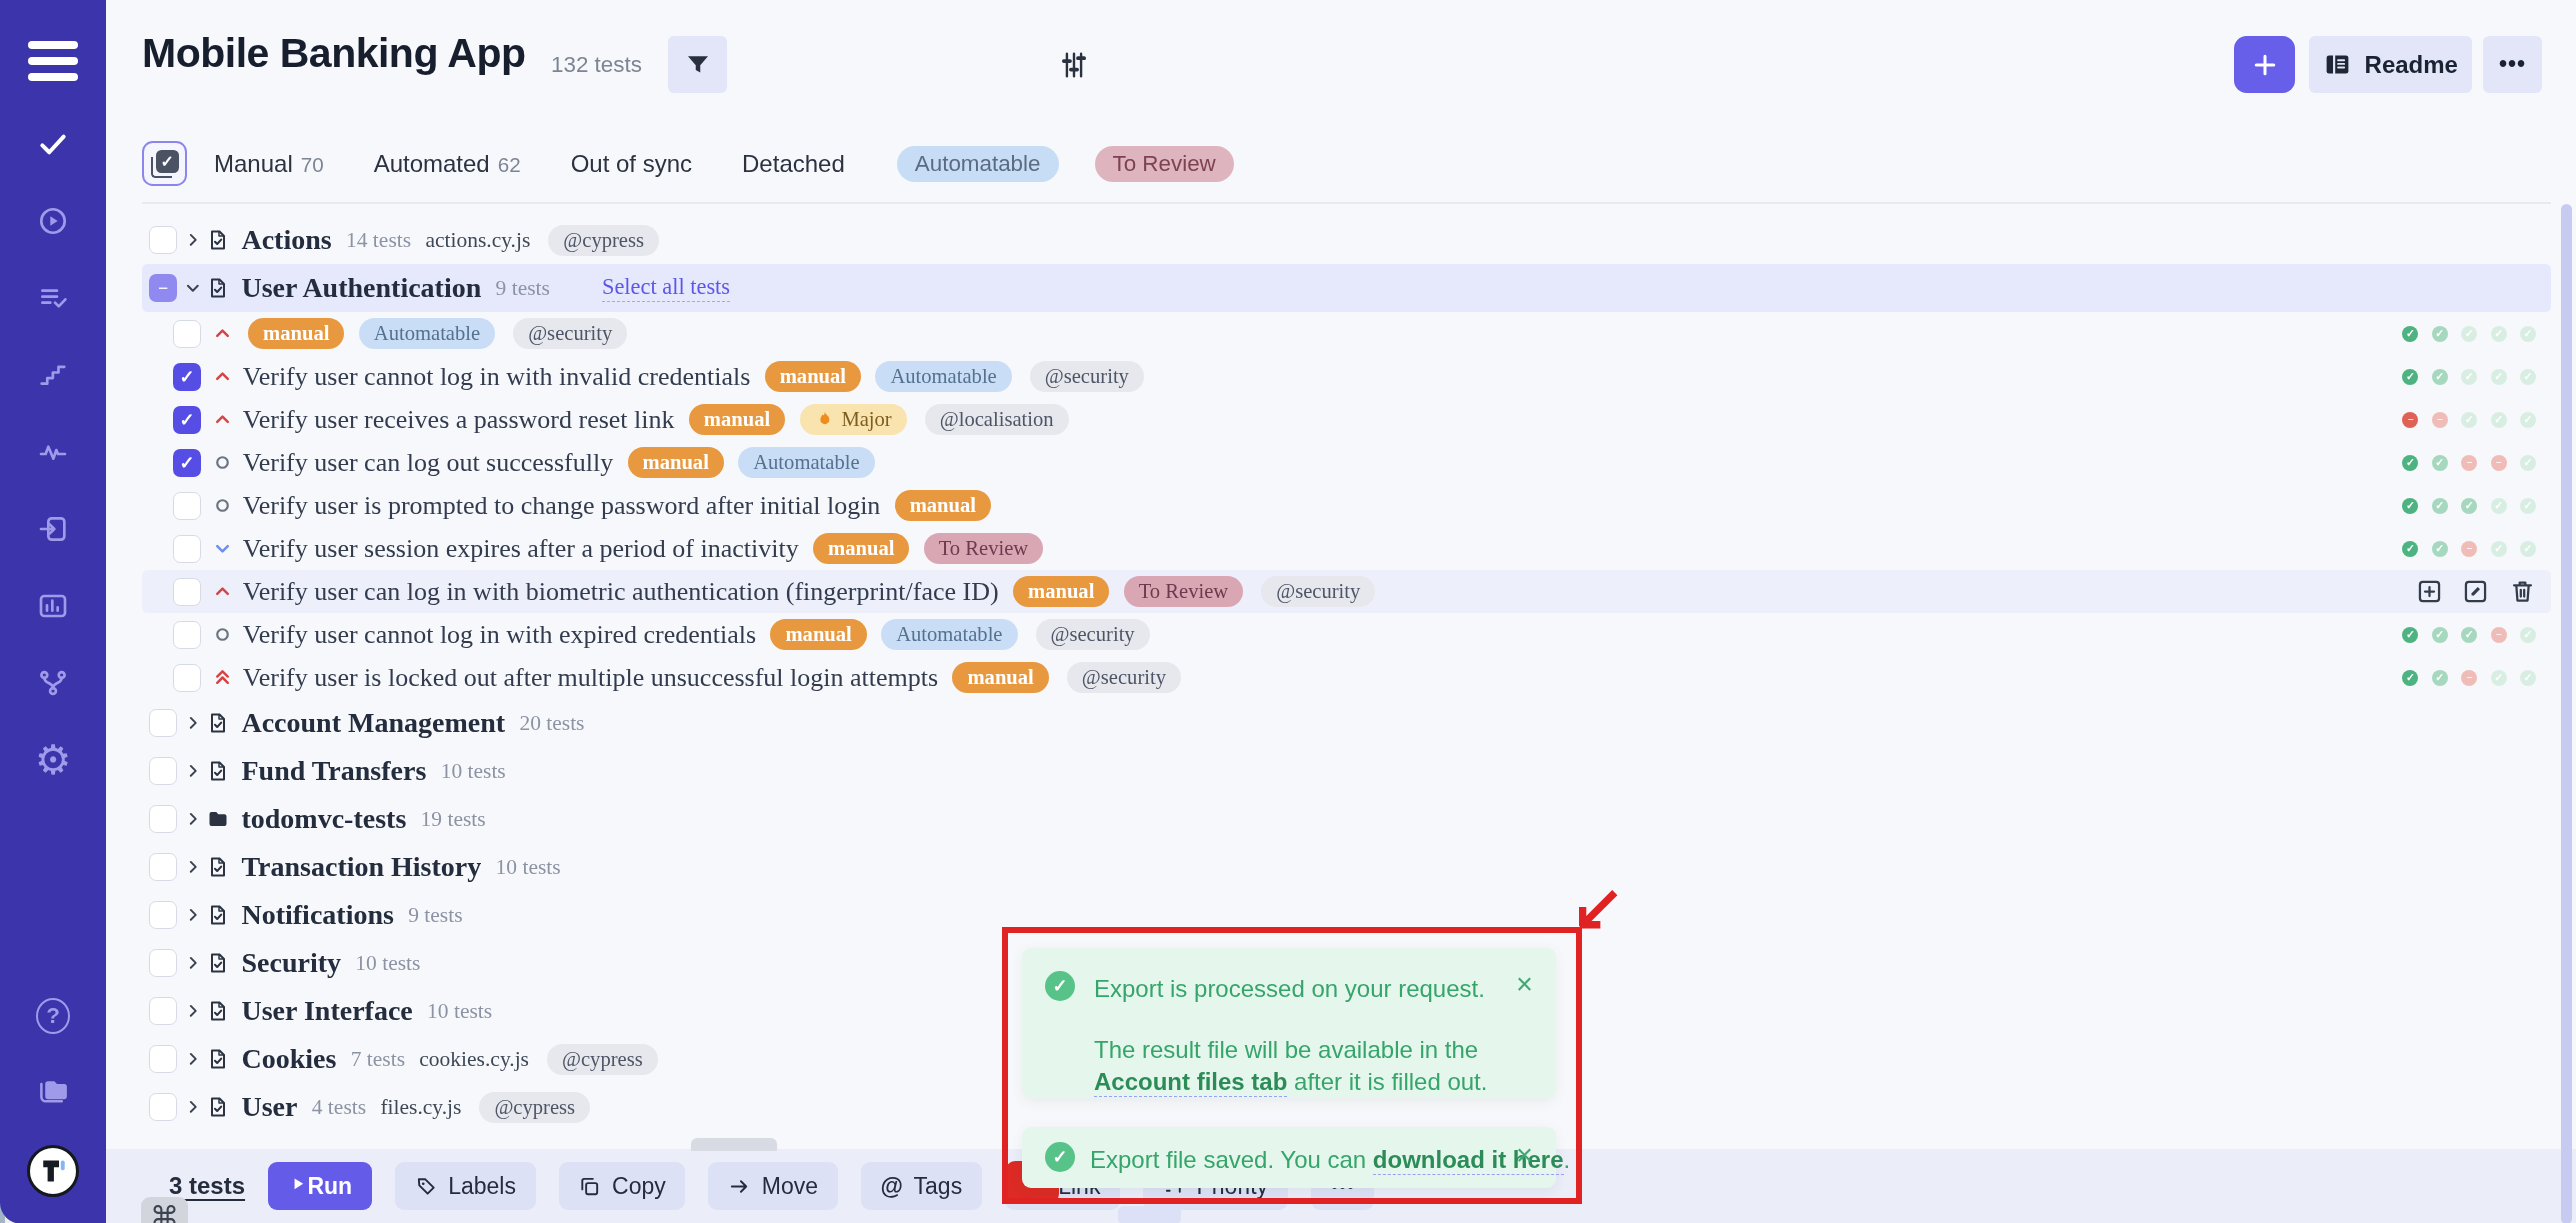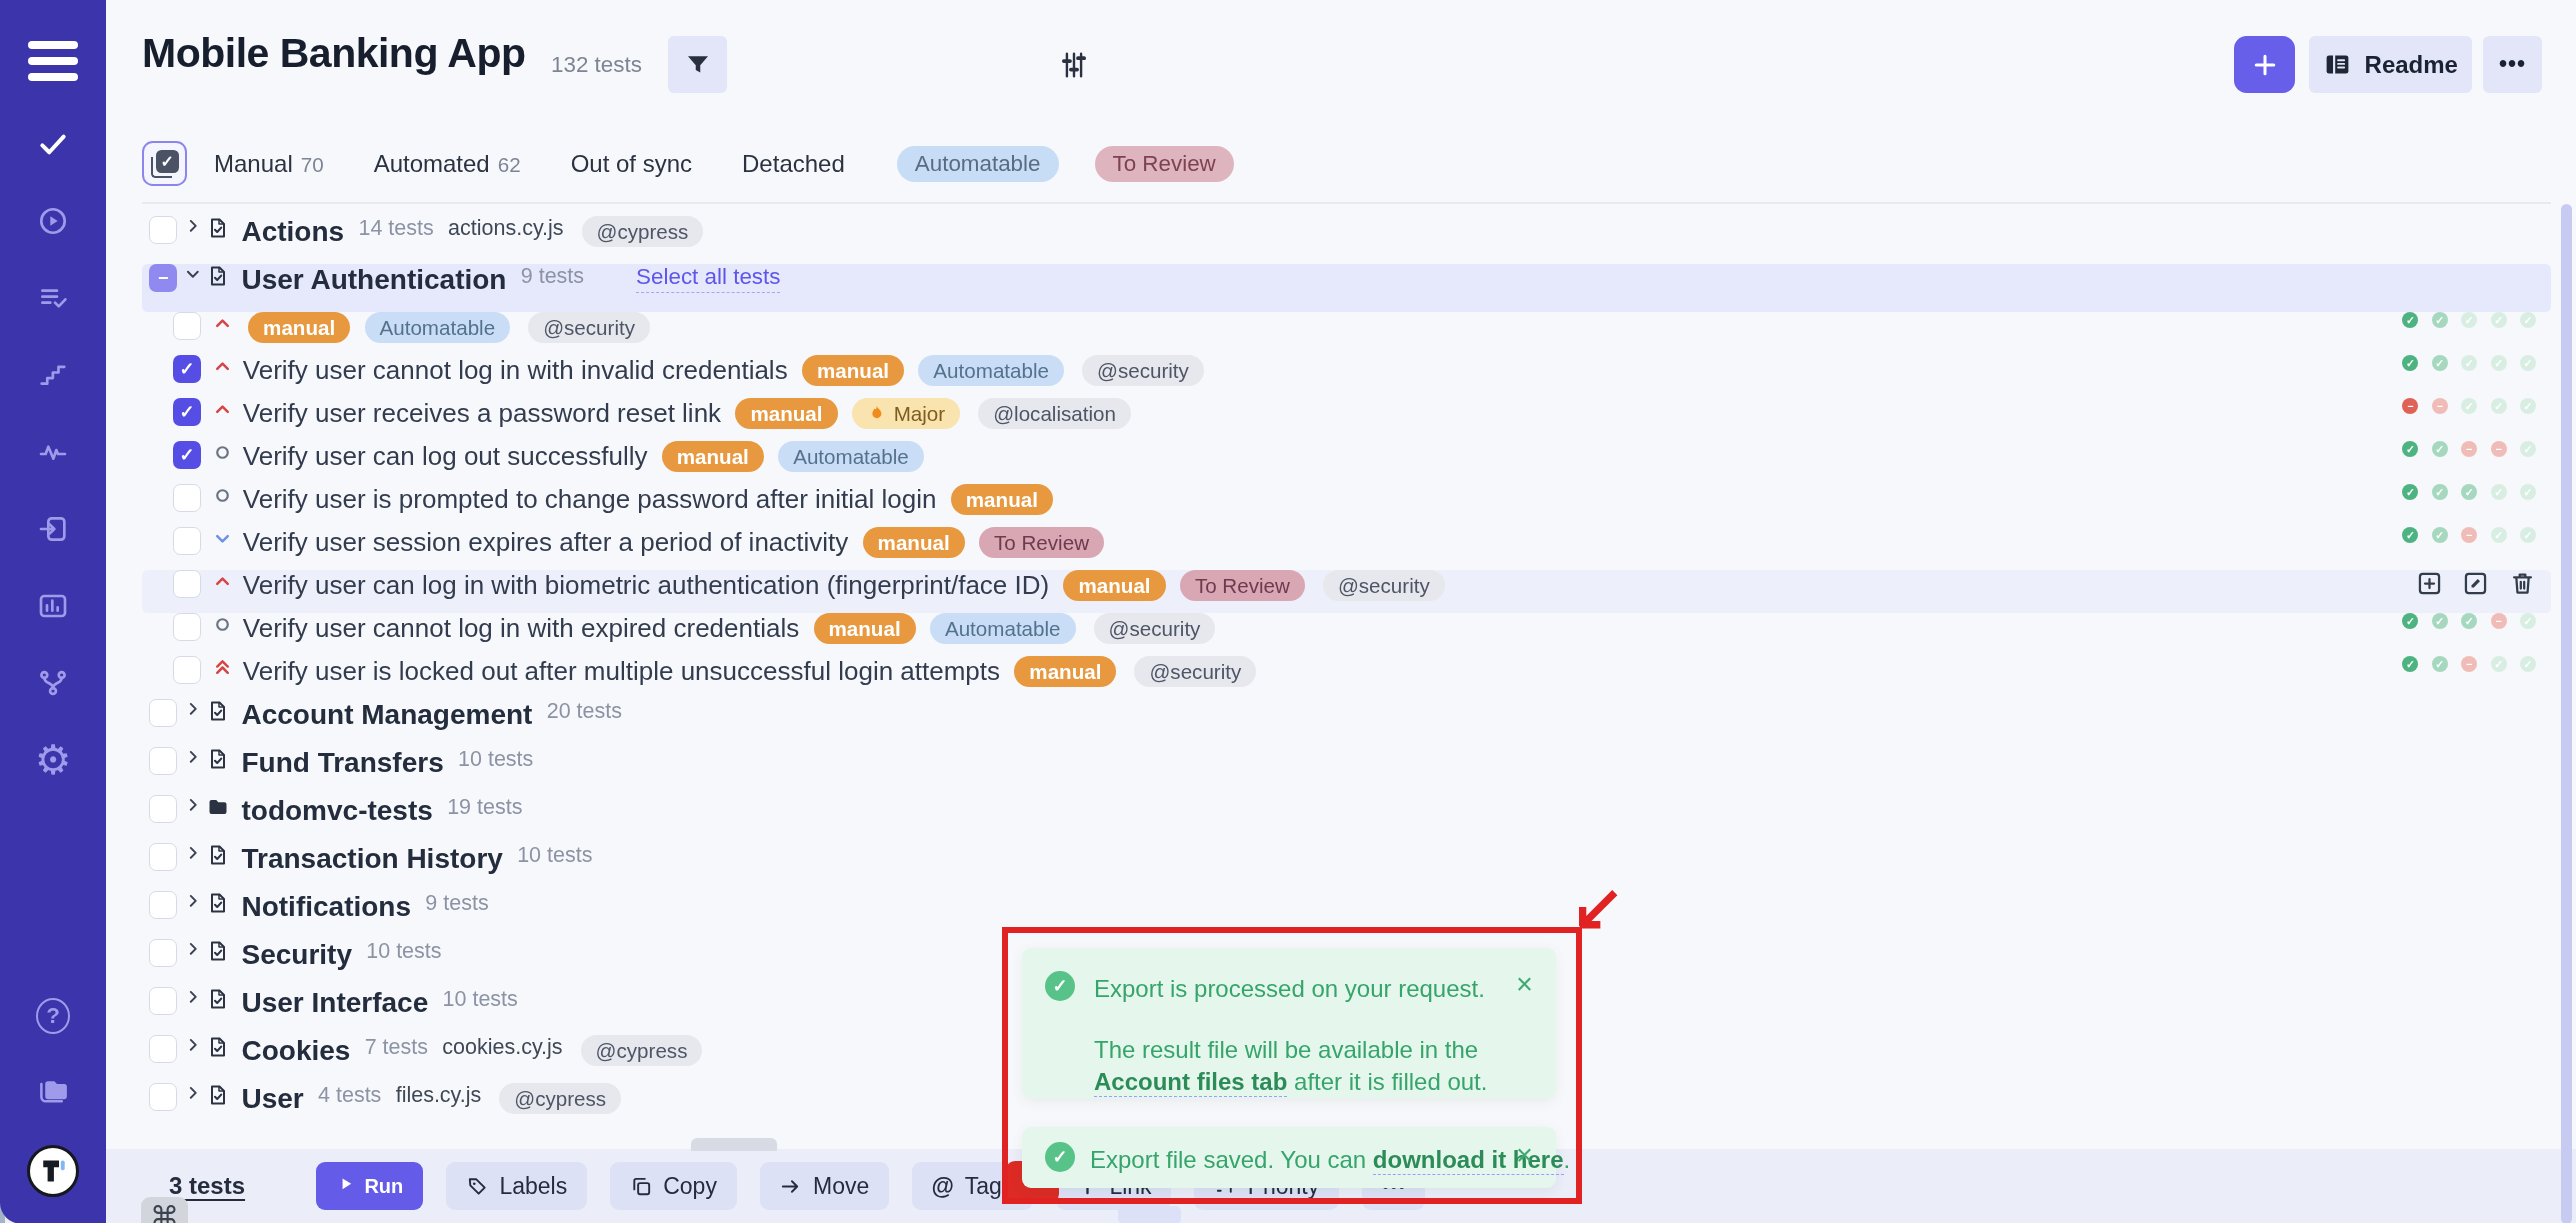--- a/index.html
+++ b/index.html
@@ -48,21 +48,21 @@
   .tab-label { font-size:24px; font-weight:500; color:#2b3342; }
   .tab-count { font-size:20.6px; color:#7d8595; }
   .fpills { display:flex; align-items:center; gap:36px; margin-left:52px; }
   .fpill { height:36px; padding:0 18px; border-radius:18px; font-size:22.4px; font-weight:500; display:flex; align-items:center; cursor:pointer; }
   .fpill.automatable { background:#c6ddf5; color:#5b6c82; }
   .fpill.to-review { background:#deb5bf; color:#7d4254; }
   .filter-divider { position:absolute; left:36px; right:25px; top:202px; height:1.8px; background:#e8eaef; }
 
   
   .list { position:absolute; left:0; right:0; top:216px; }
-  .row { position:relative; display:flex; align-items:flex-start; margin-left:36px; margin-right:25px; border-radius:5.4px; }
+  .row { position:relative; display:flex; align-items:center; margin-left:36px; margin-right:25px; border-radius:5.4px;font-family:Liberation Serif, serif; }
   .row.suite { height:48px; padding-left:7.2px; }
   .row.test { height:43px; padding-left:31px; }
   .row.selected { background:#e6e9fb; }
   .row.hovered { background:#edeffb; }
   .cb { width:28px; height:28px; border-radius:7.2px; flex:0 0 auto; display:flex; align-items:center; justify-content:center; cursor:pointer; }
   .cb.unchecked { background:#fff; border:1.8px solid #d6dae4; }
   .cb.checked { background:#564de4; color:#fff; font-size:18px; font-weight:700; }
   .cb.indeterminate { background:#8f89f0; color:#fff; font-size:18px; font-weight:700; }
   .chev { color:#3a4250; margin-left:6.3px; display:flex; cursor:pointer; }
   .suite-ico { color:#2b3342; margin-left:2.7px; display:flex; }
@@ -85,21 +85,21 @@
   .dot { width:16px; height:16px; border-radius:50%; color:#ffffff; font-size:10.7px; font-weight:700; display:flex; align-items:center; justify-content:center; line-height:1; }
   .dot.pass.l1 { background:#4db381; } .dot.pass.l2 { background:#a6d8bf; } .dot.pass.l3 { background:#d9eee2; }
   .dot.fail.l1 { background:#df6257; } .dot.fail.l2 { background:#f0bcb8; }
   .row-actions { position:absolute; right:15px; display:flex; gap:19.7px; color:#333c4b; }
   .row-actions .act { cursor:pointer; display:flex; }
   .scrollbar { position:absolute; right:3.6px; top:204px; bottom:0; width:11.6px; border-radius:6.3px; background:#c7cbf2; z-index:15; }
 
   
   .toolbar { position:absolute; left:106px; right:0; top:1149px; height:74px; background:#ebedf9; z-index:10; display:flex; align-items:center; padding-left:63px; gap:23px; }
   .sel-count { font-size:24px; font-weight:600; color:#242c3e; text-decoration:underline; text-underline-offset:5.4px; cursor:pointer; }
-  .run-btn { height:48px; padding:0 19.7px; background:#645be9; color:#fff; border-radius:9px; font-size:20px; font-weight:600; display:flex; align-items:center; gap:9px; cursor:pointer; border:none; font-family:"Liberation Sans", sans-serif;margin-left:48px; }
+  .run-btn { height:48px; padding:0 19.7px; background:#645be9; color:#fff; border-radius:9px; font-size:23px; font-weight:600; display:flex; align-items:center; cursor:pointer; border:none; font-family:"Liberation Sans", sans-serif; }
   .tb-btn { height:48px; padding:0 19.7px; background:#dde1f6; color:#242c3e; border-radius:9px; font-size:23px; font-weight:500; display:flex; align-items:center; gap:10.7px; cursor:pointer; border:none; font-family:"Liberation Sans", sans-serif; }
   .cmd-badge { position:absolute; left:141px; top:1197px; width:47px; height:39px; background:#d2d5dc; border-radius:9px; color:#3b4250; font-size:29px; display:flex; align-items:center; justify-content:center; z-index:11; }
   .tooltip-sliver { position:absolute; left:691px; top:1138px; width:86px; height:12.5px; background:#d8dbe4; border-radius:6.3px 6.3px 0 0; z-index:11; }
   .lavender-sliver { position:absolute; left:1118px; top:1206px; width:63px; height:18px; background:#dce1f7; border-radius:5.4px; z-index:12; }
 
   
   .red-rect { position:absolute; left:1002px; top:927px; width:580px; height:277px; border:6.3px solid #e02222; z-index:50; pointer-events:none; }
   .red-arrow { position:absolute; left:1571px; top:875px; font-size:64px; font-weight:700; color:#e02222; z-index:50; line-height:1; }
   .red-blob { position:absolute; left:1005px; top:1161px; width:54px; height:43px; background:#dd2a24; border-radius:10.7px; z-index:35; }
   .toast { position:absolute; left:1022px; width:534px; background:#e5f6ec; border-radius:9px; z-index:40; box-shadow:0 3.6px 12.5px rgba(40,90,60,0.07); }

